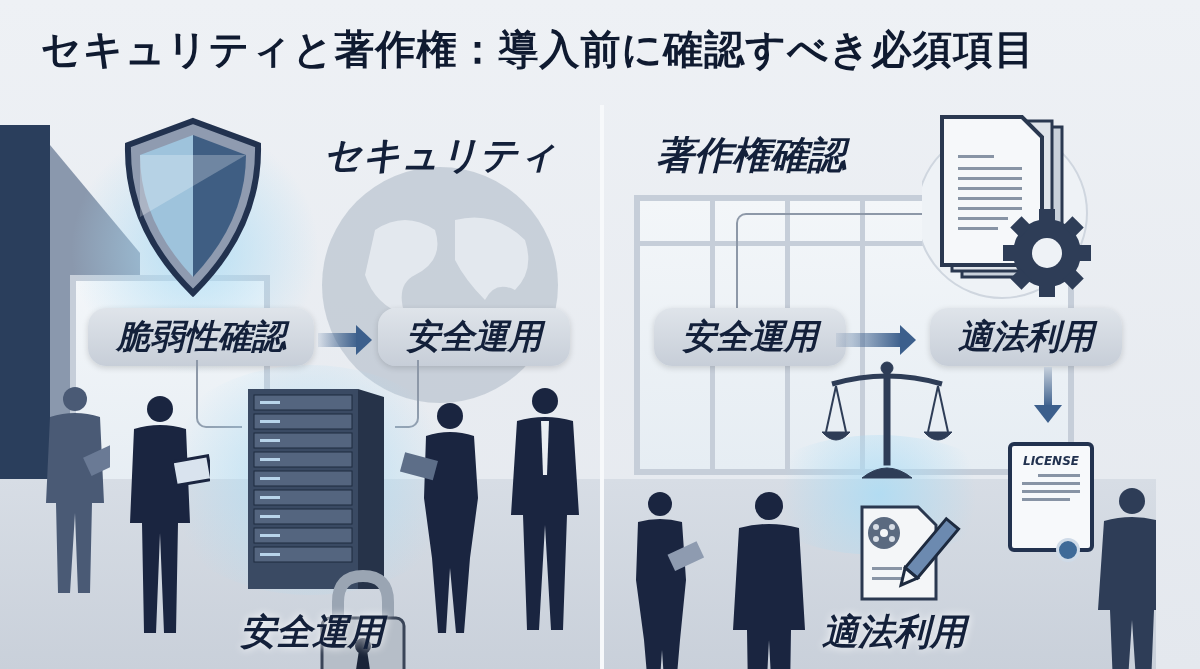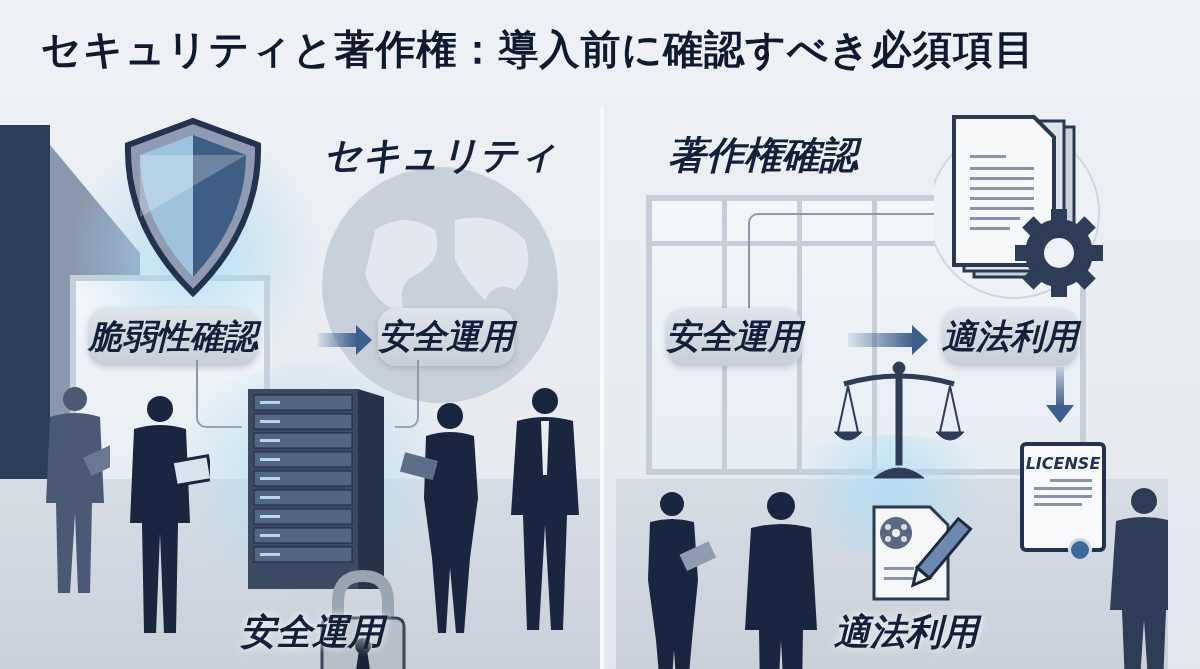--- a/index.html
+++ b/index.html
@@ -11,35 +11,35 @@
     color: #14213a;
   }
   .title {
     position: absolute; top: 22px; left: 0; width: 1056px;
     text-align: center; font-size: 40px; font-weight: bold; letter-spacing: 1px;
     color: #0f1a30;
     padding-left: 20px;
   }
   .panel { position: absolute; top: 105px; height: 564px; overflow: hidden; font-style: italic; }
   .panel.left { left: 0; width: 600px; }
-  .panel.right { left: 604px; width: 552px; margin-left: 12px; }
+  .panel.right { left: 604px; width: 552px; }
   .divider { position: absolute; top: 105px; left: 600px; width: 4px; height: 564px; background: #f7f9fb; }
 
   
   .wall-dark { position: absolute; left: 0; top: 20px; width: 50px; height: 380px; background: #2a3e5c; }
   .wall-mid { position: absolute; left: 50px; top: 40px; width: 90px; height: 360px; background: #8a98ad; clip-path: polygon(0 0,100% 30%,100% 100%,0 100%); }
   .floor { position: absolute; left: 0; bottom: 0; width: 100%; height: 190px; background: linear-gradient(180deg,#d7dde5,#c9d0da); }
   .window { position: absolute; border: 6px solid #c6ced9; background: linear-gradient(180deg,#f3f6f9,#e6edf3); }
   .window .mullion { position: absolute; background: #c6ced9; }
 
   .glow { position: absolute; border-radius: 50%; background: radial-gradient(circle, rgba(170,220,245,0.8) 0%, rgba(200,230,245,0) 70%); }
 
   .heading { position: absolute; font-weight: bold; color: #13203a; text-align: center; line-height: 1.2; }
   .pill {
-    position: absolute; padding: 6px 0; border-radius: 18px;
+    position: absolute; padding: 6px 28px; border-radius: 18px;
     background: linear-gradient(180deg,#dfe4ea,#c7ced8);
     font-size: 34px; font-weight: bold; color: #13203a; white-space: nowrap;
     box-shadow: 0 2px 6px rgba(0,0,0,0.15);
   }
   .arrow { position: absolute; height: 14px; background: linear-gradient(90deg, rgba(60,100,150,0.1), #3c5f8c); }
   .arrow::after { content: ""; position: absolute; right: -14px; top: -8px; border-left: 16px solid #3c5f8c; border-top: 15px solid transparent; border-bottom: 15px solid transparent; }
   .connector { position: absolute; border: 2px solid #8d98a8; }
   .caption { position: absolute; font-size: 36px; font-weight: bold; color: #13203a; text-shadow: 0 0 8px #fff; }
 
   .person { position: absolute; }
@@ -222,21 +222,21 @@
       <circle cx="34" cy="36" r="3" fill="#d8dee6"></circle>
     <rect x="14" y="64" width="30" height="3" fill="#8894a5"></rect>
       <rect x="14" y="74" width="30" height="3" fill="#8894a5"></rect>
     <g transform="rotate(40 70 50)">
       <rect x="62" y="12" width="16" height="64" fill="#6c8ab0" stroke="#1d2a3f" stroke-width="3"></rect>
       <polygon points="62,76 78,76 70,92" fill="#f4f6f8" stroke="#1d2a3f" stroke-width="3"></polygon>
     </g>
   </svg>
 
   <div style="position:absolute;left:404px;top:337px;width:86px;height:110px;background:#f7f9fb;border:4px solid #22324f;border-radius:6px;">
-    <div style="font-size:16px;font-weight:bold;color:#22324f;text-align:center;margin-top:8px;">LICENSE</div>
+    <div style="font-size:12px;font-weight:bold;color:#22324f;text-align:center;margin-top:8px;">LICENSE</div>
     <div style="margin:6px 10px 0 26px;height:3px;background:#8894a5;"></div>
     <div style="margin:5px 10px 0 10px;height:3px;background:#8894a5;"></div>
     <div style="margin:5px 10px 0 10px;height:3px;background:#8894a5;"></div>
     <div style="margin:5px 20px 0 10px;height:3px;background:#8894a5;"></div>
     <div style="position:absolute;right:10px;bottom:-14px;width:24px;height:24px;border-radius:50%;background:#3e6a98;border:3px solid #cfdbe8;"></div>
   </div>
 
   <svg class="person" style="left:20px;top:385px;" width="80" height="225" viewBox="0 0 80 225">
     <circle cx="36" cy="14" r="12" fill="#1a2540"></circle>
     <path d="M14 32 Q36 26 58 32 L62 90 L56 150 L50 220 L42 220 L38 160 L34 220 L26 220 L20 150 L12 90 Z" fill="#1a2540"></path>

